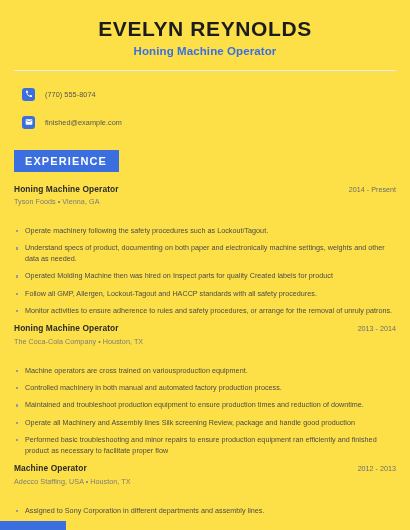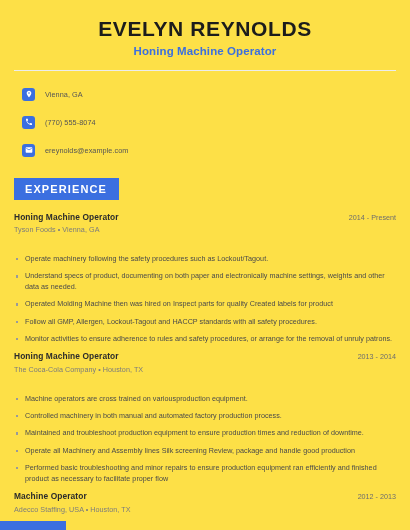--- a/index.html
+++ b/index.html
@@ -173,45 +173,37 @@
 
   <div class="header">
     <div class="full-name">EVELYN REYNOLDS</div>
     <div class="job-title">Honing Machine Operator</div>
   </div>
 
   <div class="divider"></div>
 
   <div class="contact">
 
-    <div class="contact-row">
-      <span class="contact-icon">
-        <svg width="8" height="8" viewBox="0 0 24 24" fill="#ffffff">
-          <path d="M12 2C8.1 2 5 5.1 5 9c0 5.2 7 13 7 13s7-7.8 7-13c0-3.9-3.1-7-7-7zm0 9.5A2.5 2.5 0 1 1 12 6.5a2.5 2.5 0 0 1 0 5z"></path>
-        </svg>
-      </span>
-      <span class="contact-text">Vienna, GA</span>
-    </div>
 
     <div class="contact-row">
       <span class="contact-icon">
         <svg width="8" height="8" viewBox="0 0 24 24" fill="#ffffff">
           <path d="M6.6 10.8c1.4 2.8 3.8 5.1 6.6 6.6l2.2-2.2c.3-.3.7-.4 1-.2 1.2.4 2.4.6 3.6.6.6 0 1 .4 1 1V20c0 .6-.4 1-1 1C11.1 21 3 12.9 3 3c0-.6.4-1 1-1h3.5c.6 0 1 .4 1 1 0 1.3.2 2.5.6 3.6.1.3 0 .7-.2 1l-2.3 2.2z"></path>
         </svg>
       </span>
       <span class="contact-text">(770) 555-8074</span>
     </div>
 
     <div class="contact-row">
       <span class="contact-icon">
         <svg width="8" height="8" viewBox="0 0 24 24" fill="#ffffff">
           <path d="M20 4H4c-1.1 0-2 .9-2 2v12c0 1.1.9 2 2 2h16c1.1 0 2-.9 2-2V6c0-1.1-.9-2-2-2zm0 4.2-8 4.8-8-4.8V6l8 4.8L20 6v2.2z"></path>
         </svg>
       </span>
-      <span class="contact-text">ereynolds@example.com</span>
+      <span class="contact-text">finished@example.com</span>
     </div>
 
   </div>
 
   <div class="section-wrap">
     <div class="section-header">EXPERIENCE</div>
 
     <div class="entries">
 
       <div class="entry">

